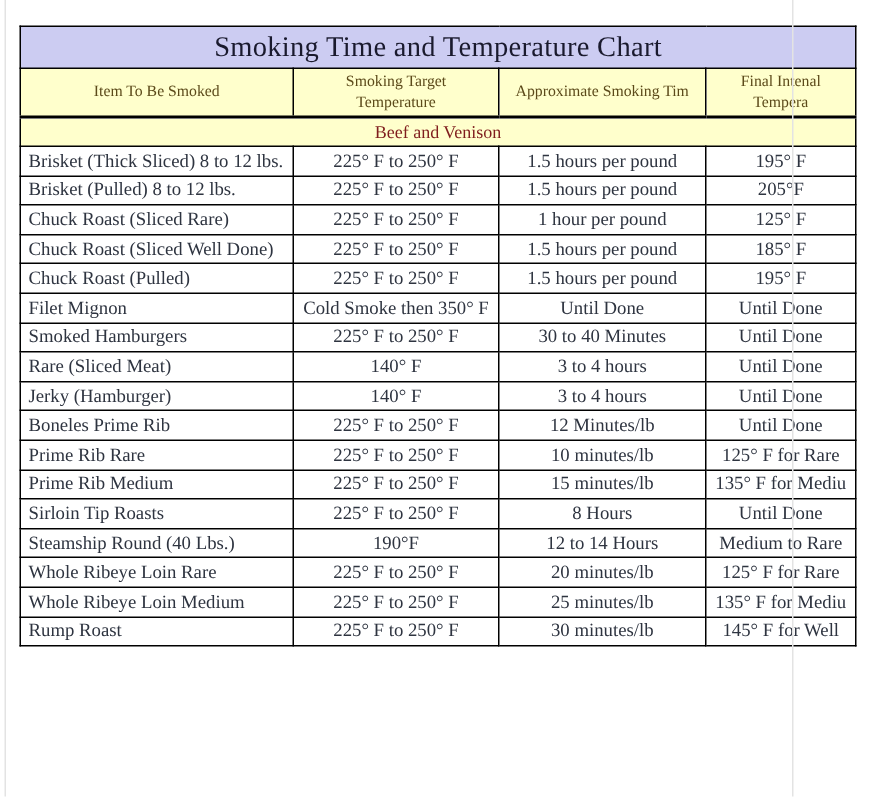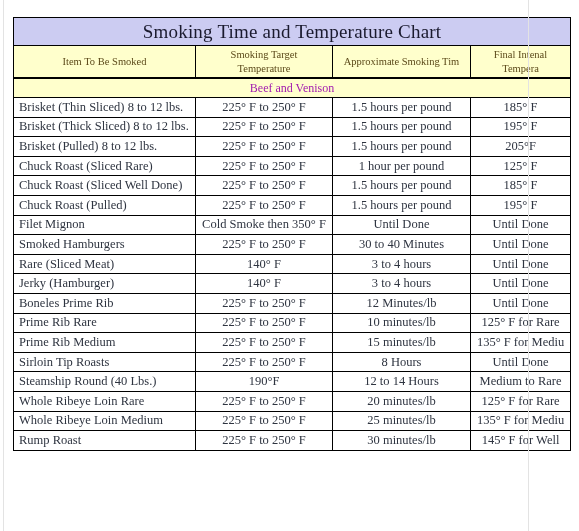--- a/index.html
+++ b/index.html
@@ -89,21 +89,21 @@
     white-space: normal;
     border-bottom: 2px solid #000;
   }
 
   
   tr.section-row td {
     background: #ffffcc;
     height: 18px;
     text-align: center;
     font-size: 12px;
-    color: #a21caf;
+    color: #7f1d1d;
     border-top: 1px solid #000;
     border-bottom: 1px solid #000;
   }
 
   
   tr.data-row td {
     background: #ffffff;
     height: 18.6px;
     font-size: 12.5px;
     color: #2e3440;
@@ -149,26 +149,20 @@
             <span>Temperature</span>
           </td>
           <td>Approximate Smoking Tim</td>
           <td>Final Intenal Tempera</td>
         </tr>
 
         <tr class="section-row">
           <td colspan="4">Beef and Venison</td>
         </tr>
 
-        <tr class="data-row">
-          <td class="col-item"><span>Brisket (Thin Sliced) 8 to 12 lbs.</span><span class="note"></span></td>
-          <td class="col-temp">225° F to 250° F</td>
-          <td class="col-time">1.5 hours per pound</td>
-          <td class="col-final">185° F</td>
-        </tr>
 
         <tr class="data-row">
           <td class="col-item"><span>Brisket (Thick Sliced) 8 to 12 lbs.</span><span class="note"></span></td>
           <td class="col-temp">225° F to 250° F</td>
           <td class="col-time">1.5 hours per pound</td>
           <td class="col-final">195° F</td>
         </tr>
 
         <tr class="data-row">
           <td class="col-item"><span>Brisket (Pulled) 8 to 12 lbs.</span><span class="note"></span></td>

